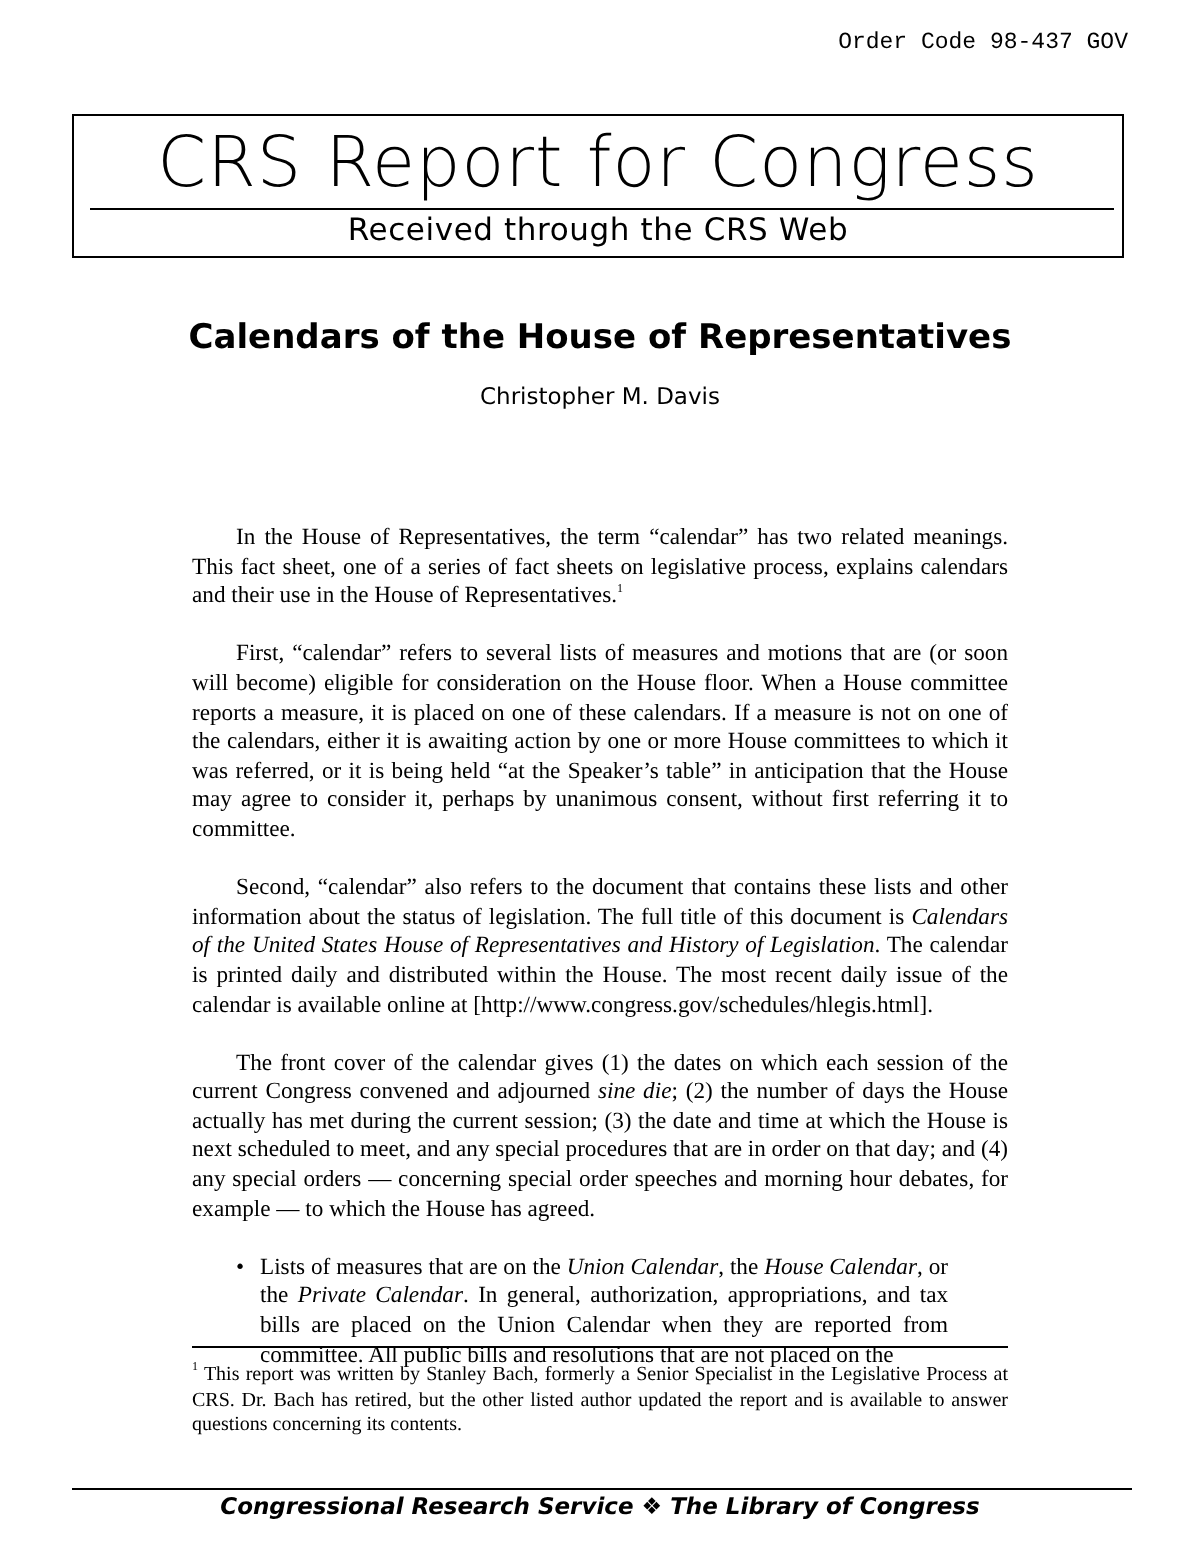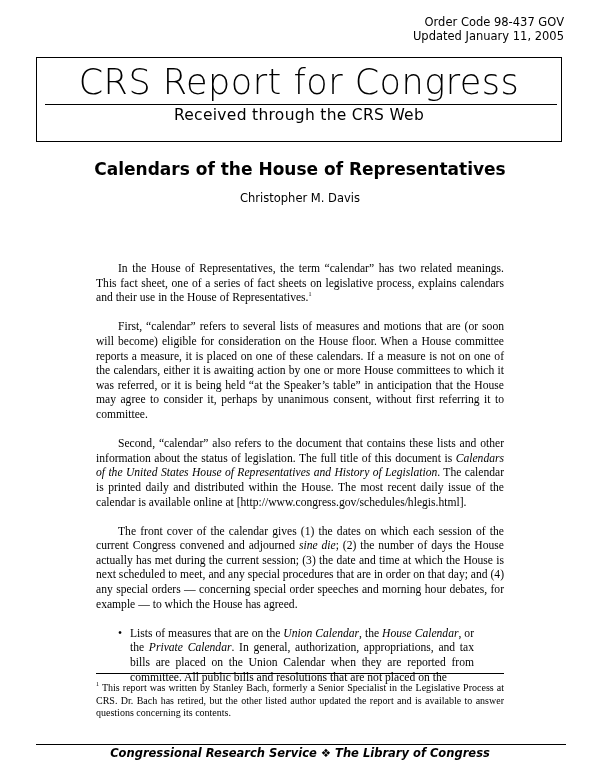--- a/index.html
+++ b/index.html
@@ -1,22 +1,22 @@
 <!DOCTYPE html>
 <html><head>
   <meta charset="utf-8">
   <style>
     html, body { margin: 0; padding: 0; background: #ffffff; }
     body { width: 600px; height: 777px; position: relative; overflow: hidden; color: #000; }
     .sans { font-family: "DejaVu Sans", sans-serif; }
     .serif { font-family: "Liberation Serif", serif; }
 
-    .order { position: absolute; right: 36px; top: 15px; text-align: right; font-size: 11.5px; line-height: 14px; }
+    .order { position: absolute; right: 36px; top: 15px; text-align: right; font-size: 11.5px; line-height: 14px; font-family: Liberation Mono, monospace; }
 
-    .banner { position: absolute; left: 36px; top: 57px; width: 526px; height: 85px; border: 1px solid #000; box-sizing: border-box; }
+    .banner { position: absolute; left: 36px; top: 57px; width: 526px; height: 72px; border: 1px solid #000; box-sizing: border-box; }
     .banner-title { position: absolute; left: 0; right: 0; top: 4px; text-align: center; font-size: 35px; line-height: 40px; letter-spacing: 0.5px; font-weight: 300; }
     .banner-rule { position: absolute; left: 8px; right: 4px; top: 46px; border-top: 1px solid #000; }
     .banner-sub { position: absolute; left: 0; right: 0; top: 47px; text-align: center; font-size: 15.5px; line-height: 20px; letter-spacing: 0.3px; }
 
     .doc-title { position: absolute; left: 0; right: 0; top: 158px; text-align: center; font-size: 17px; font-weight: bold; line-height: 22px; }
     .author { position: absolute; left: 0; right: 0; top: 191px; text-align: center; font-size: 11.5px; line-height: 15px; }
 
     .body { position: absolute; left: 96px; width: 408px; font-size: 11.6px; line-height: 14.6px; text-align: justify; }
     .body p { margin: 0 0 14.6px 0; text-indent: 22px; }
     .body i { font-style: italic; }
@@ -30,21 +30,20 @@
     .footnote { position: absolute; left: 96px; width: 408px; top: 682px; font-size: 10px; line-height: 12.5px; text-align: justify; }
 
     .foot-rule { position: absolute; left: 36px; width: 530px; top: 744px; border-top: 1px solid #000; }
     .foot-text { position: absolute; left: 0; right: 0; top: 746px; text-align: center; font-size: 11.5px; font-weight: bold; font-style: italic; line-height: 14px; }
   </style>
 </head>
 <body>
 
 <div class="order sans">
   <div>Order Code 98-437 GOV</div>
-  <div>Updated January 11, 2005</div>
 </div>
 
 <div class="banner sans">
   <div class="banner-title">CRS Report for Congress</div>
   <div class="banner-rule"></div>
   <div class="banner-sub">Received through the CRS Web</div>
 </div>
 
 <div class="doc-title sans">Calendars of the House of Representatives</div>
 

